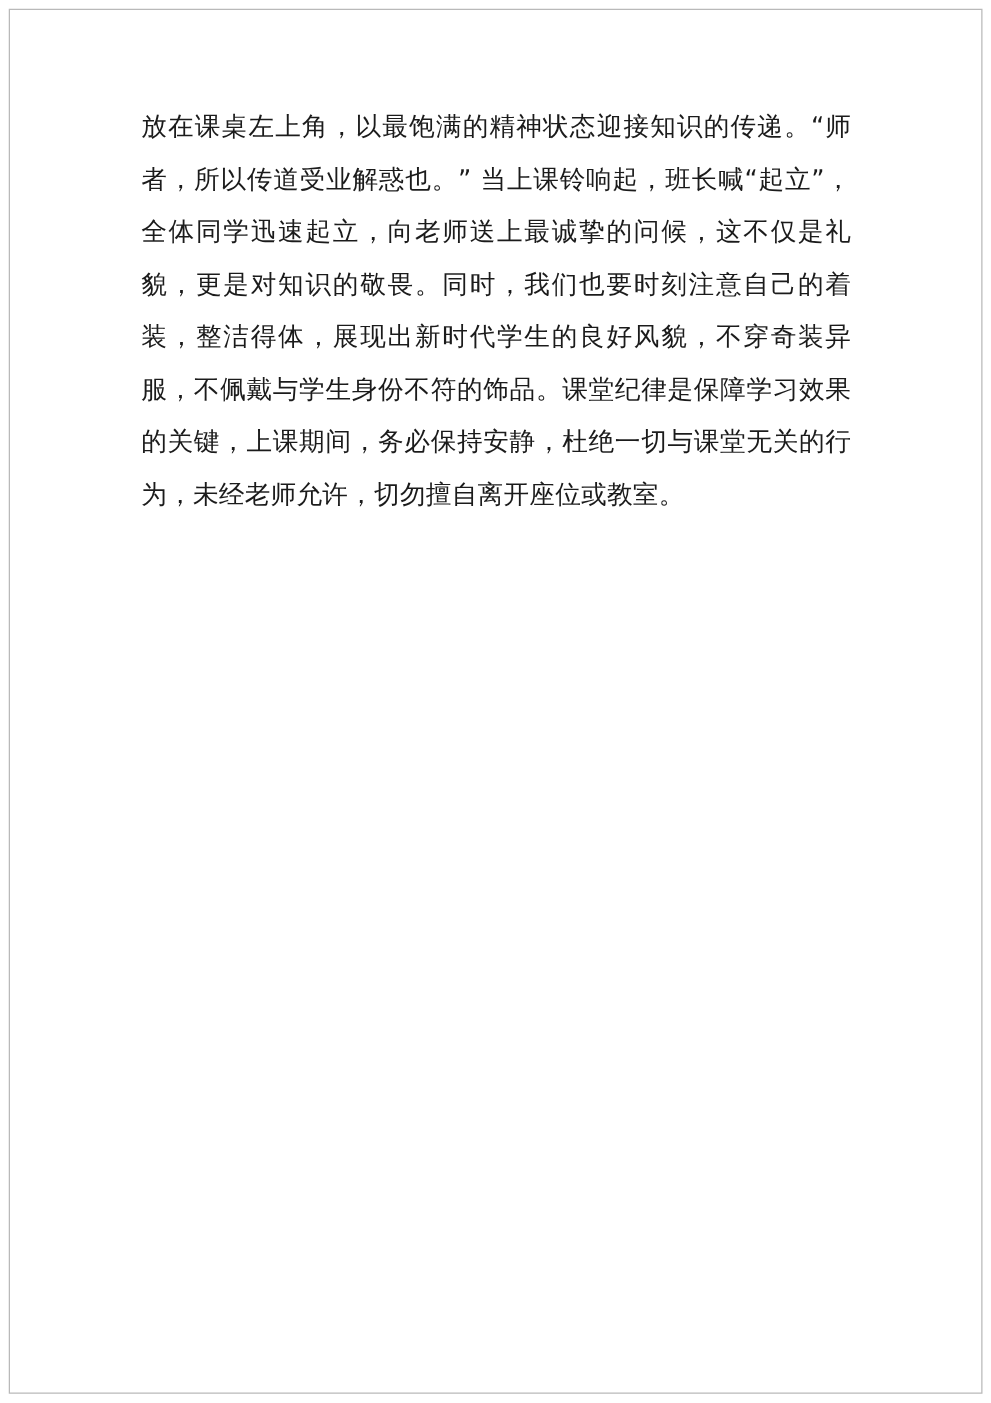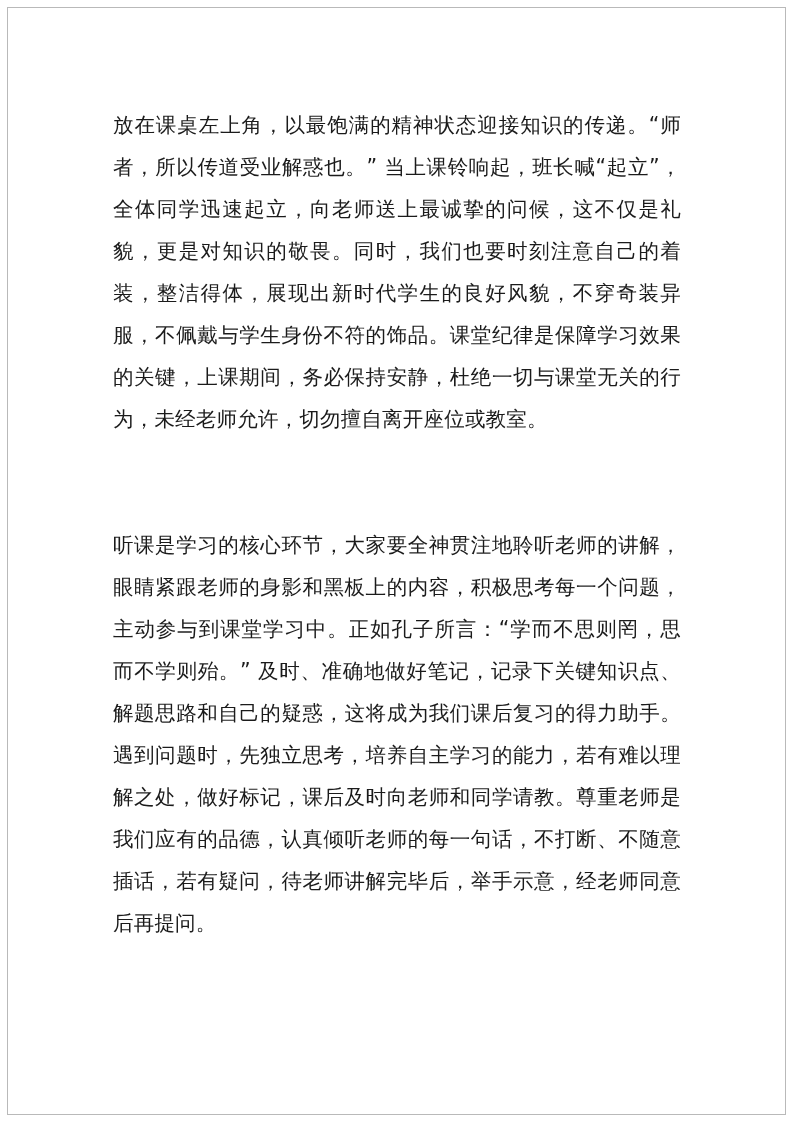--- a/index.html
+++ b/index.html
@@ -22,21 +22,21 @@
     top: 7px;
     width: 779px;
     height: 1108px;
     border: 1px solid #b9b9b9;
     box-sizing: border-box;
     pointer-events: none;
   }
   .content {
     position: absolute;
     left: 113px;
-    top: 104px;
+    top: 80px;
     width: 568px;
   }
   p {
     margin: 0;
     font-size: 20.5px;
     line-height: 42px;
     color: #1b1b1b;
     text-align: justify;
     text-justify: inter-ideograph;
     letter-spacing: 0.2px;
@@ -57,15 +57,14 @@
 </style>
 </head>
 <body>
 
 <div class="page">
   <div class="border-frame"></div>
   <div class="content">
     <p class="body">放在课桌左上角，以最饱满的精神状态迎接知识的传递。“师者，所以传道受业解惑也。” 当上课铃响起，班长喊“起立”，全体同学迅速起立，向老师送上最诚挚的问候，这不仅是礼貌，更是对知识的敬畏。同时，我们也要时刻注意自己的着装，整洁得体，展现出新时代学生的良好风貌，不穿奇装异服，不佩戴与学生身份不符的饰品。课堂纪律是保障学习效果的关键，上课期间，务必保持安静，杜绝一切与课堂无关的行为，未经老师允许，切勿擅自离开座位或教室。</p>
     <div class="spacer-lg"></div>
     <div class="spacer-md"></div>
-    <p class="body">听课是学习的核心环节，大家要全神贯注地聆听老师的讲解，眼睛紧跟老师的身影和黑板上的内容，积极思考每一个问题，主动参与到课堂学习中。正如孔子所言：“学而不思则罔，思而不学则殆。” 及时、准确地做好笔记，记录下关键知识点、解题思路和自己的疑惑，这将成为我们课后复习的得力助手。遇到问题时，先独立思考，培养自主学习的能力，若有难以理解之处，做好标记，课后及时向老师和同学请教。尊重老师是我们应有的品德，认真倾听老师的每一句话，不打断、不随意插话，若有疑问，待老师讲解完毕后，举手示意，经老师同意后再提问。</p>
   </div>
 </div>
 
 </body></html>

